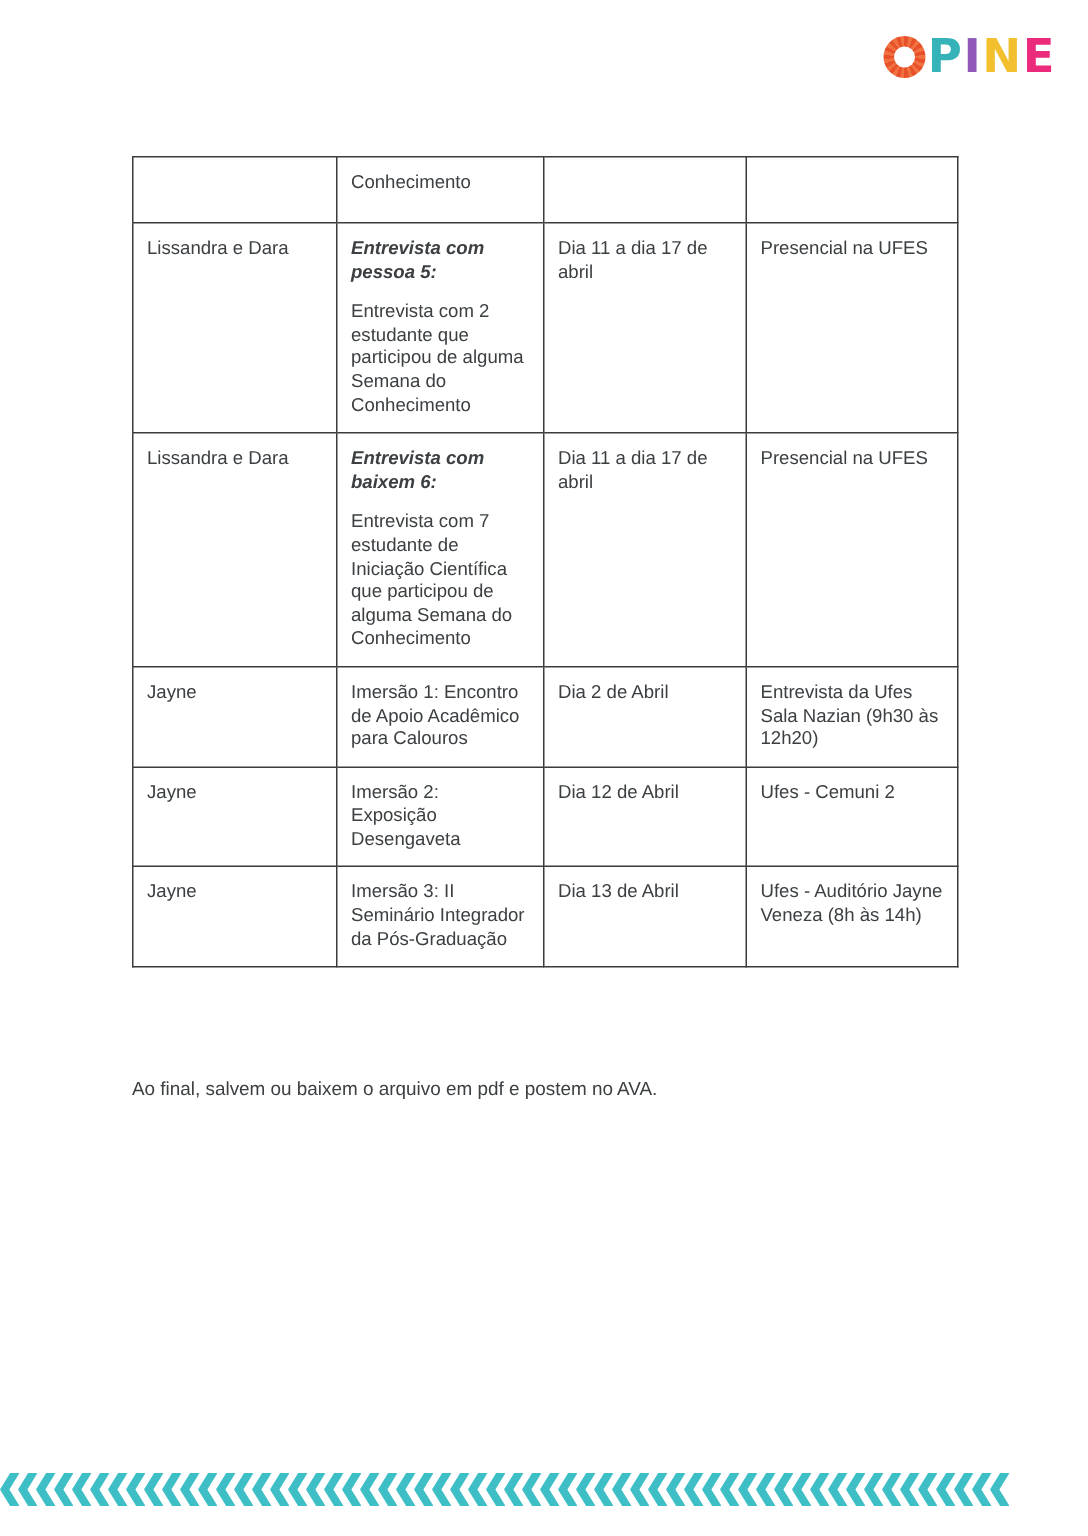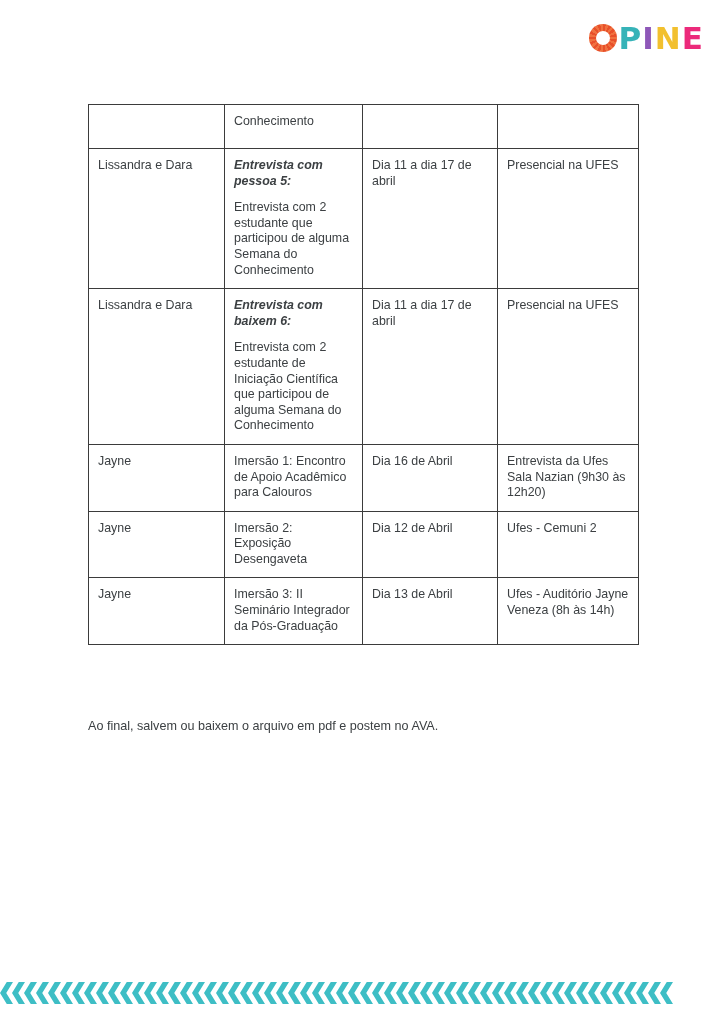--- a/index.html
+++ b/index.html
@@ -175,39 +175,39 @@
           <span class="cell-body">Presencial na UFES</span>
         </td>
       </tr>
 
       <tr>
         <td>
           <span class="cell-body">Lissandra e Dara</span>
         </td>
         <td>
           <p class="cell-emph">Entrevista com baixem 6:</p>
-          <p class="cell-body">Entrevista com 2 estudante de Iniciação Científica que participou de alguma Semana do Conhecimento</p>
+          <p class="cell-body">Entrevista com 7 estudante de Iniciação Científica que participou de alguma Semana do Conhecimento</p>
         </td>
         <td>
           <span class="cell-body">Dia 11 a dia 17 de abril</span>
         </td>
         <td>
           <span class="cell-body">Presencial na UFES</span>
         </td>
       </tr>
 
       <tr>
         <td>
           <span class="cell-body">Jayne</span>
         </td>
         <td>
           <p class="cell-body">Imersão 1: Encontro de Apoio Acadêmico para Calouros</p>
         </td>
         <td>
-          <span class="cell-body">Dia 16 de Abril</span>
+          <span class="cell-body">Dia 2 de Abril</span>
         </td>
         <td>
           <span class="cell-body">Entrevista da Ufes Sala Nazian (9h30 às 12h20)</span>
         </td>
       </tr>
 
       <tr>
         <td>
           <span class="cell-body">Jayne</span>
         </td>

